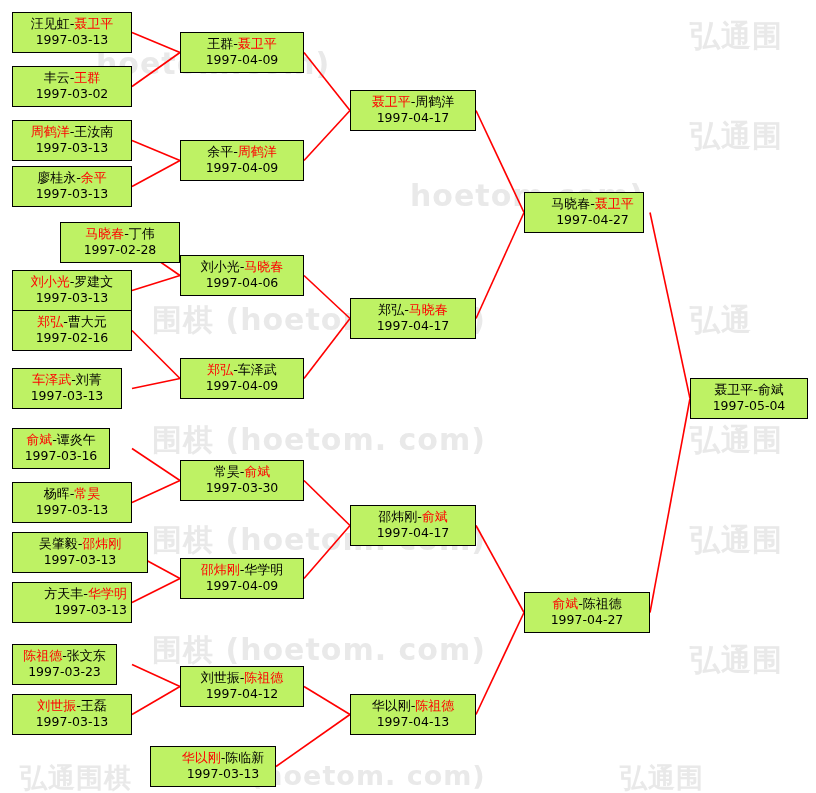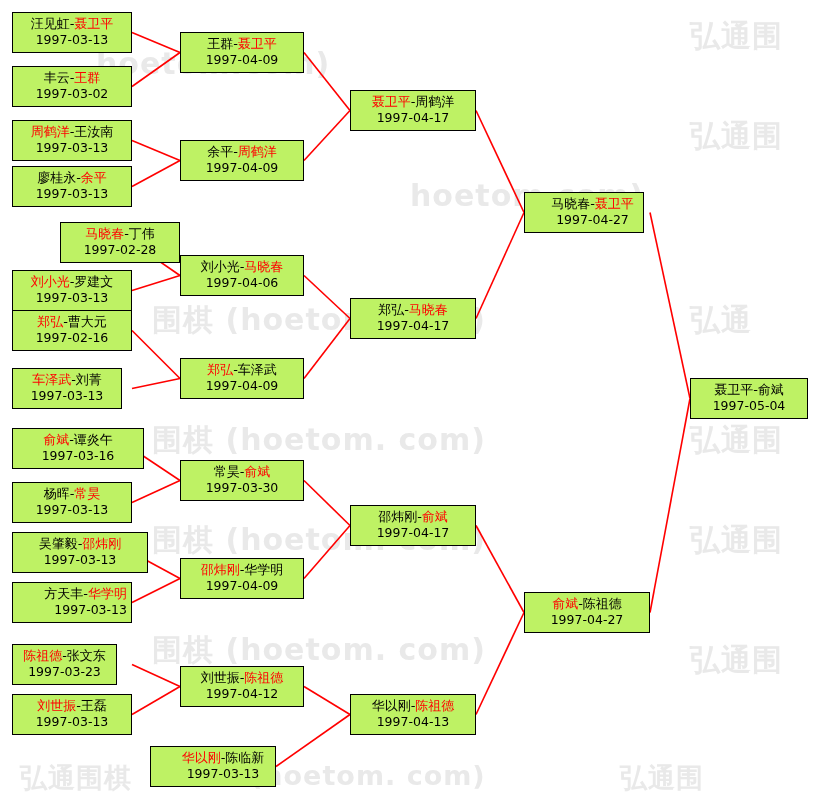--- a/index.html
+++ b/index.html
@@ -142,21 +142,21 @@
         <span class="date">1997-03-13</span>
       </div>
       <div class="node" style="left: 12px; top: 310px; width: 120px;">
         <span class="players"><span class="win">郑弘</span><span>-</span><span class="lose">曹大元</span></span>
         <span class="date">1997-02-16</span>
       </div>
       <div class="node" style="left: 12px; top: 368px; width: 110px;">
         <span class="players"><span class="win">车泽武</span><span>-</span><span class="lose">刘菁</span></span>
         <span class="date">1997-03-13</span>
       </div>
-      <div class="node" style="left: 12px; top: 428px; width: 132px;">
+      <div class="node" style="left: 12px; top: 428px; width: 98px;">
         <span class="players"><span class="win">俞斌</span><span>-</span><span class="lose">谭炎午</span></span>
         <span class="date">1997-03-16</span>
       </div>
       <div class="node" style="left: 12px; top: 482px; width: 120px;">
         <span class="players"><span class="lose">杨晖</span><span>-</span><span class="win">常昊</span></span>
         <span class="date">1997-03-13</span>
       </div>
       <div class="node" style="left: 12px; top: 532px; width: 136px;">
         <span class="players"><span class="lose">吴肇毅</span><span>-</span><span class="win">邵炜刚</span></span>
         <span class="date">1997-03-13</span>

